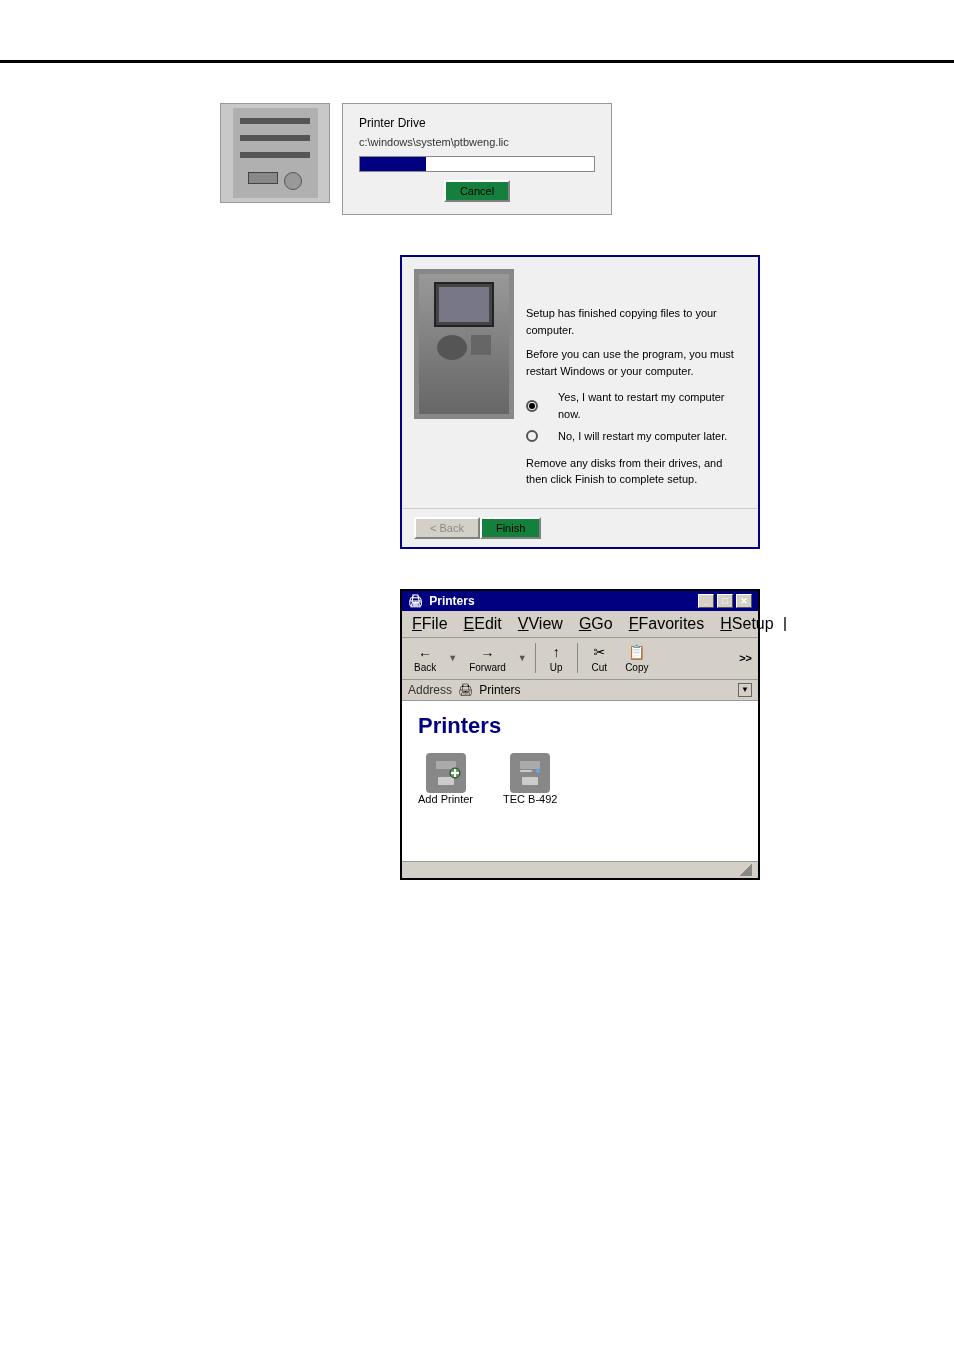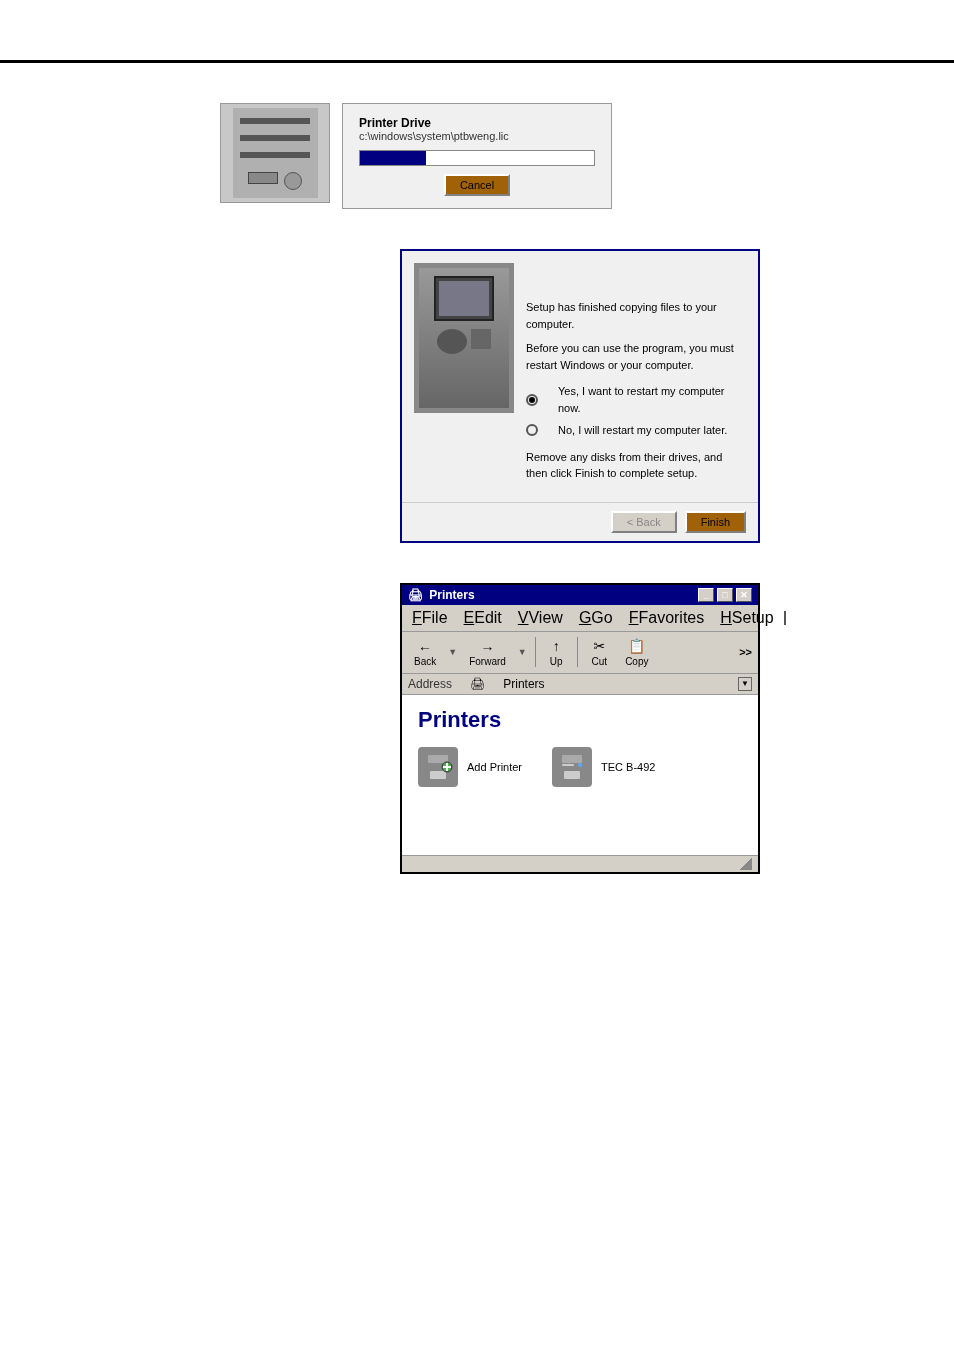--- a/index.html
+++ b/index.html
@@ -84,21 +84,22 @@
       width: 270px;
       border: 1px solid #999;
       background: #f0f0f0;
       padding: 12px 16px;
       margin-left: 12px;
       flex-shrink: 0;
     }
 
     .progress-dialog-title {
       font-size: 12px;
-      font-weight: bold;
+      font-weight: normal;
+      margin-bottom: 6px;
       color: #000;
     }
 
     .progress-dialog-path {
       font-size: 11px;
       color: #333;
       margin-bottom: 8px;
     }
 
     .progress-bar-container {
@@ -129,21 +130,21 @@
       color: #fff;
     }
 
     .progress-cancel-row {
       display: flex;
       justify-content: center;
     }
 
     .win-button {
       padding: 3px 14px;
-      background: #a16207;
+      background: #15803d;
       border-top: 2px solid #ffffff;
       border-left: 2px solid #ffffff;
       border-right: 2px solid #808080;
       border-bottom: 2px solid #808080;
       font-size: 11px;
       cursor: pointer;
     }
 
     
     .setup-complete-dialog {
@@ -244,22 +245,21 @@
       height: 6px;
       border-radius: 50%;
       background: #000;
       position: absolute;
       top: 1px;
       left: 1px;
     }
 
     .setup-complete-footer {
       display: flex;
-      justify-content: flex-end;
-      gap: 8px;
+      gap: 0;
       padding: 8px 12px;
       border-top: 1px solid #ccc;
     }
 
     .win-button-disabled {
       padding: 3px 14px;
       background: #d4d0c8;
       border-top: 2px solid #ffffff;
       border-left: 2px solid #ffffff;
       border-right: 2px solid #808080;
@@ -376,21 +376,21 @@
       cursor: pointer;
     }
 
     .address-bar {
       display: flex;
       align-items: flex-end;
       padding: 3px 6px;
       background: #d4d0c8;
       border-bottom: 1px solid #999;
       font-size: 12px;
-      gap: 18px;
+      gap: 6px;
     }
 
     .address-label {
       font-size: 12px;
       color: #333;
     }
 
     .address-icon {
       font-size: 12px;
     }
@@ -426,23 +426,23 @@
     }
 
     .printer-icons-row {
       display: flex;
       gap: 30px;
       align-items: flex-start;
     }
 
     .printer-icon-item {
       display: flex;
-      flex-direction: row;
-      align-items: center;
-      gap: 9px;
+      flex-direction: column;
+      align-items: center;
+      gap: 0;
       cursor: pointer;
     }
 
     .printer-icon-img {
       width: 40px;
       height: 40px;
       background: #888;
       border-radius: 4px;
       display: flex;
       align-items: center;

